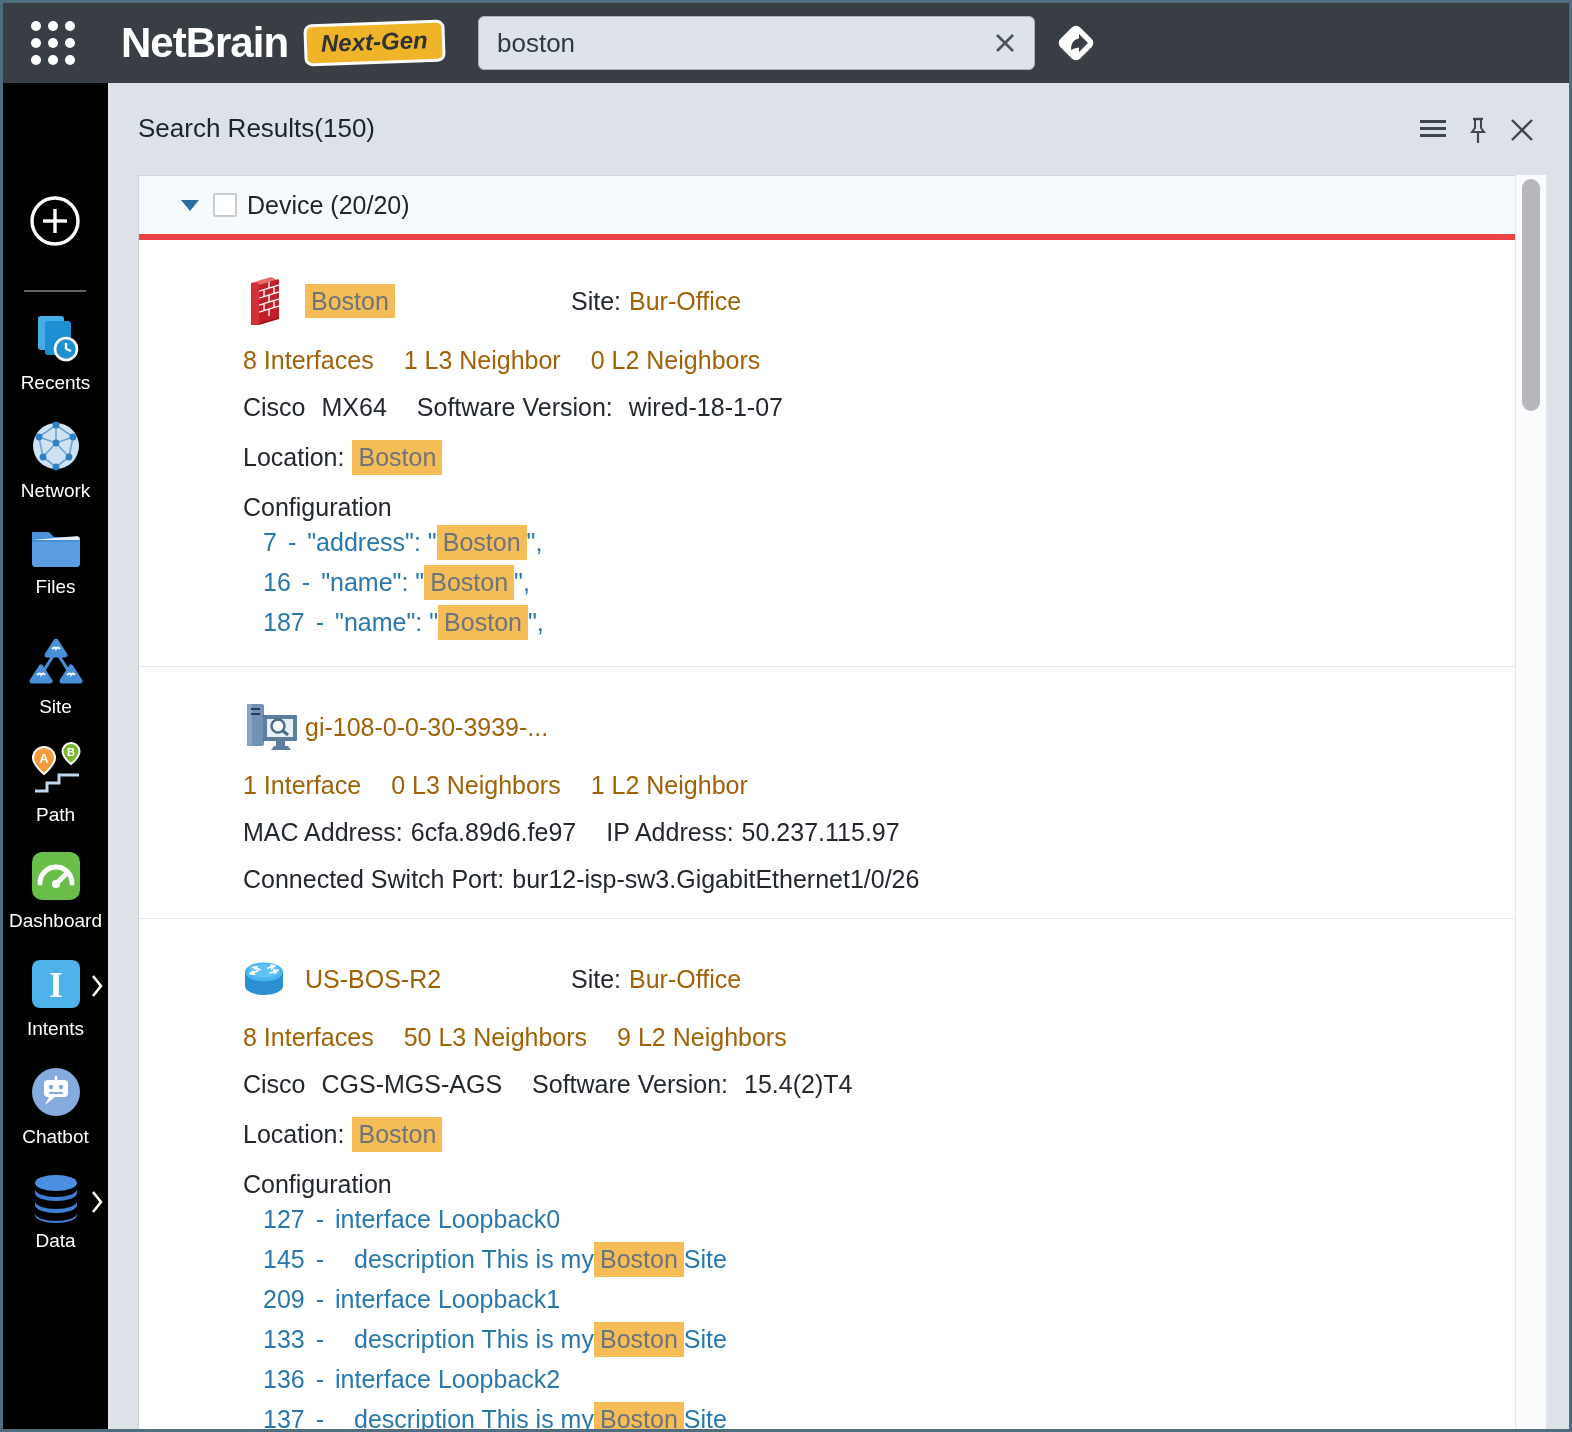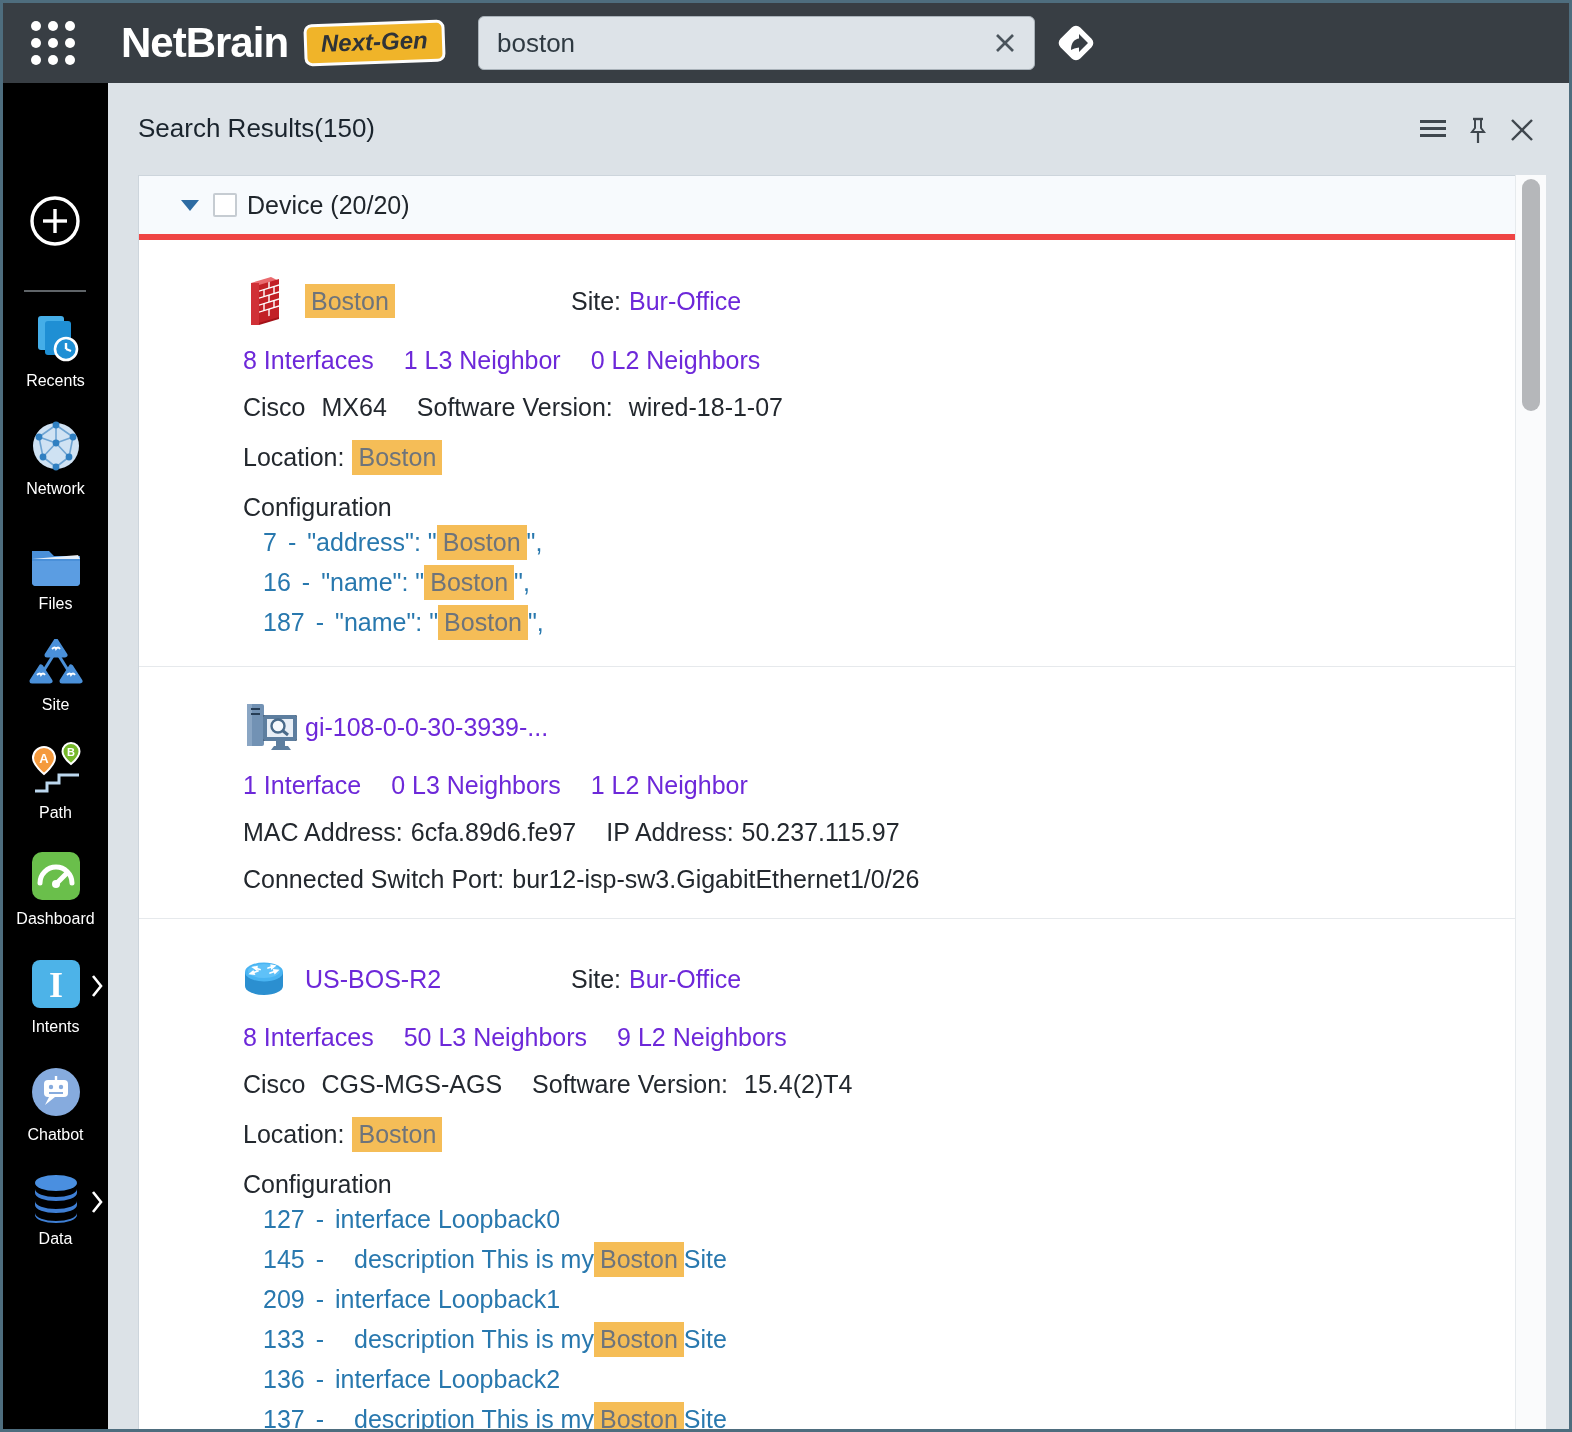--- a/index.html
+++ b/index.html
@@ -18,22 +18,22 @@
   .searchbox input{flex:1;border:none;background:transparent;font-size:26px;color:#2f3a42;outline:none;
                    font-family:"Liberation Sans",sans-serif;}
   .clear-x{width:26px;height:26px;cursor:pointer;flex:none;}
   .diamond{position:absolute;left:1048px;top:15px;width:50px;height:50px;cursor:pointer;}
 
   
   .sidebar{position:absolute;top:80px;left:0;width:105px;bottom:0;background:#000;}
   .plus-btn{position:absolute;top:112px;left:26px;cursor:pointer;}
   .side-divider{position:absolute;top:207px;left:21px;width:62px;height:2px;background:#5f6468;}
   .side-item{position:absolute;width:105px;text-align:center;color:#fff;cursor:pointer;}
-  .side-item .lbl{display:block;font-size:16px;margin-top:3px;color:#fff;}
-  .si-0{top:228px}.si-1{top:336px}.si-2{top:459px}.si-3{top:556px}.si-4{top:658px}
+  .side-item .lbl{display:block;font-size:19px;margin-top:3px;color:#fff;}
+  .si-0{top:228px}.si-1{top:336px}.si-2{top:440px}.si-3{top:556px}.si-4{top:658px}
   .si-5{top:766px}.si-6{top:874px}.si-7{top:982px}.si-8{top:1090px}
   .side-chevron{position:absolute;right:4px;top:16px;}
 
   
   .main{position:absolute;left:105px;top:80px;right:0;bottom:0;background:#dce2e7;}
   .panel-title{position:absolute;left:30px;top:30px;font-size:26px;color:#1a242d;}
   .ph-icon{position:absolute;top:34px;cursor:pointer;}
   .ph-menu{right:122px;}.ph-pin{right:80px;}.ph-close{right:34px;}
 
   .card{position:absolute;left:30px;top:92px;width:1378px;height:1334px;background:#fff;
@@ -43,21 +43,21 @@
   .tri{width:0;height:0;border-left:9px solid transparent;border-right:9px solid transparent;
        border-top:11px solid #2d6ca3;margin-right:14px;cursor:pointer;}
   .cbx{width:24px;height:24px;background:#fff;border:2px solid #c6ccd2;border-radius:2px;
        box-sizing:border-box;margin-right:10px;cursor:pointer;}
 
   .entry{position:relative;padding:34px 20px 24px 104px;border-bottom:1px solid #e6e9ec;font-size:25px;color:#23282e;}
   .entry:last-child{border-bottom:none;}
   .title-row{display:flex;align-items:center;min-height:52px;}
   .dev-icon{width:62px;flex:none;display:flex;align-items:center;}
   .name-wrap{width:266px;flex:none;}
-  .link{color:#6d28d9;cursor:pointer;}
+  .link{color:#a16207;cursor:pointer;}
   .hl{background:#f5bd57;color:#6e747b;padding:3px 6px;}
   .row{display:flex;align-items:center;margin-top:18px;}
   .links-row{gap:30px;}
   .model-row span{margin-right:16px;}
   .model-row .sw-label{margin-left:14px;}
   .cfg-label{margin-top:18px;}
   .cfg-line{display:flex;align-items:center;height:40px;margin-left:20px;color:#2878ae;cursor:pointer;}
   .cfg-dash{margin:0 11px;}
   .cfg-indent .cfg-text{margin-left:19px;}
   .gap30{margin-left:30px;}

